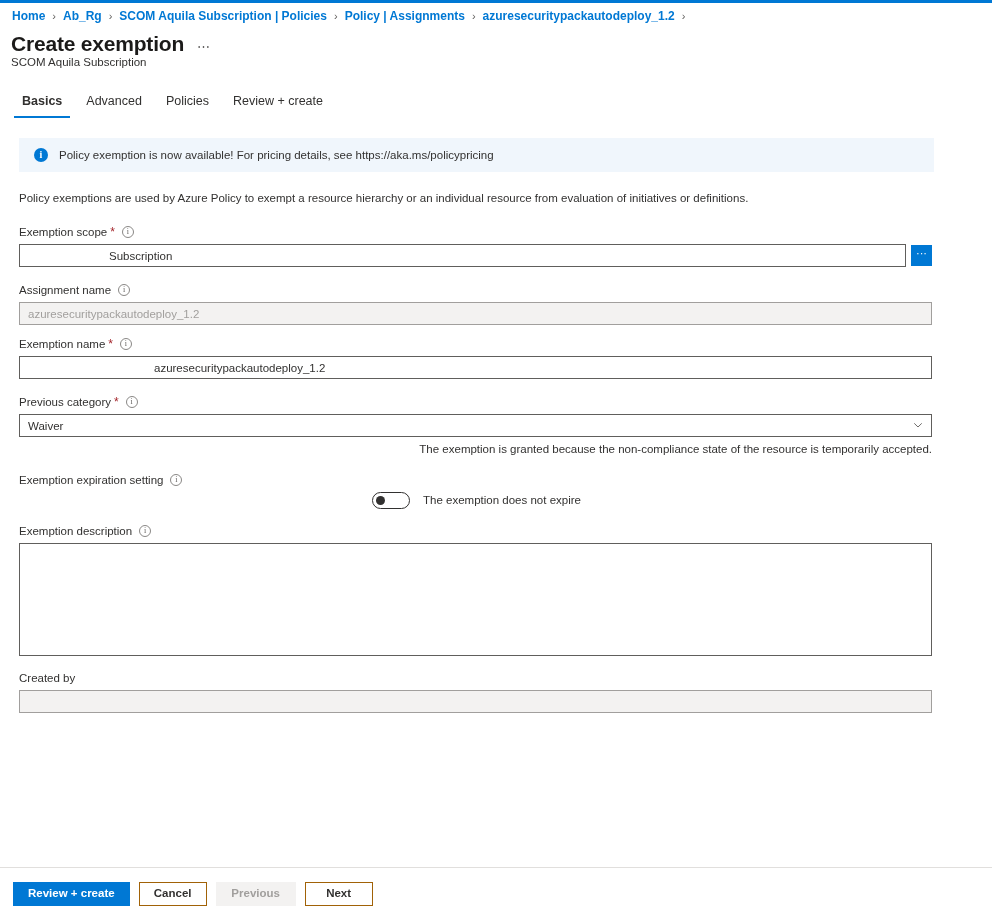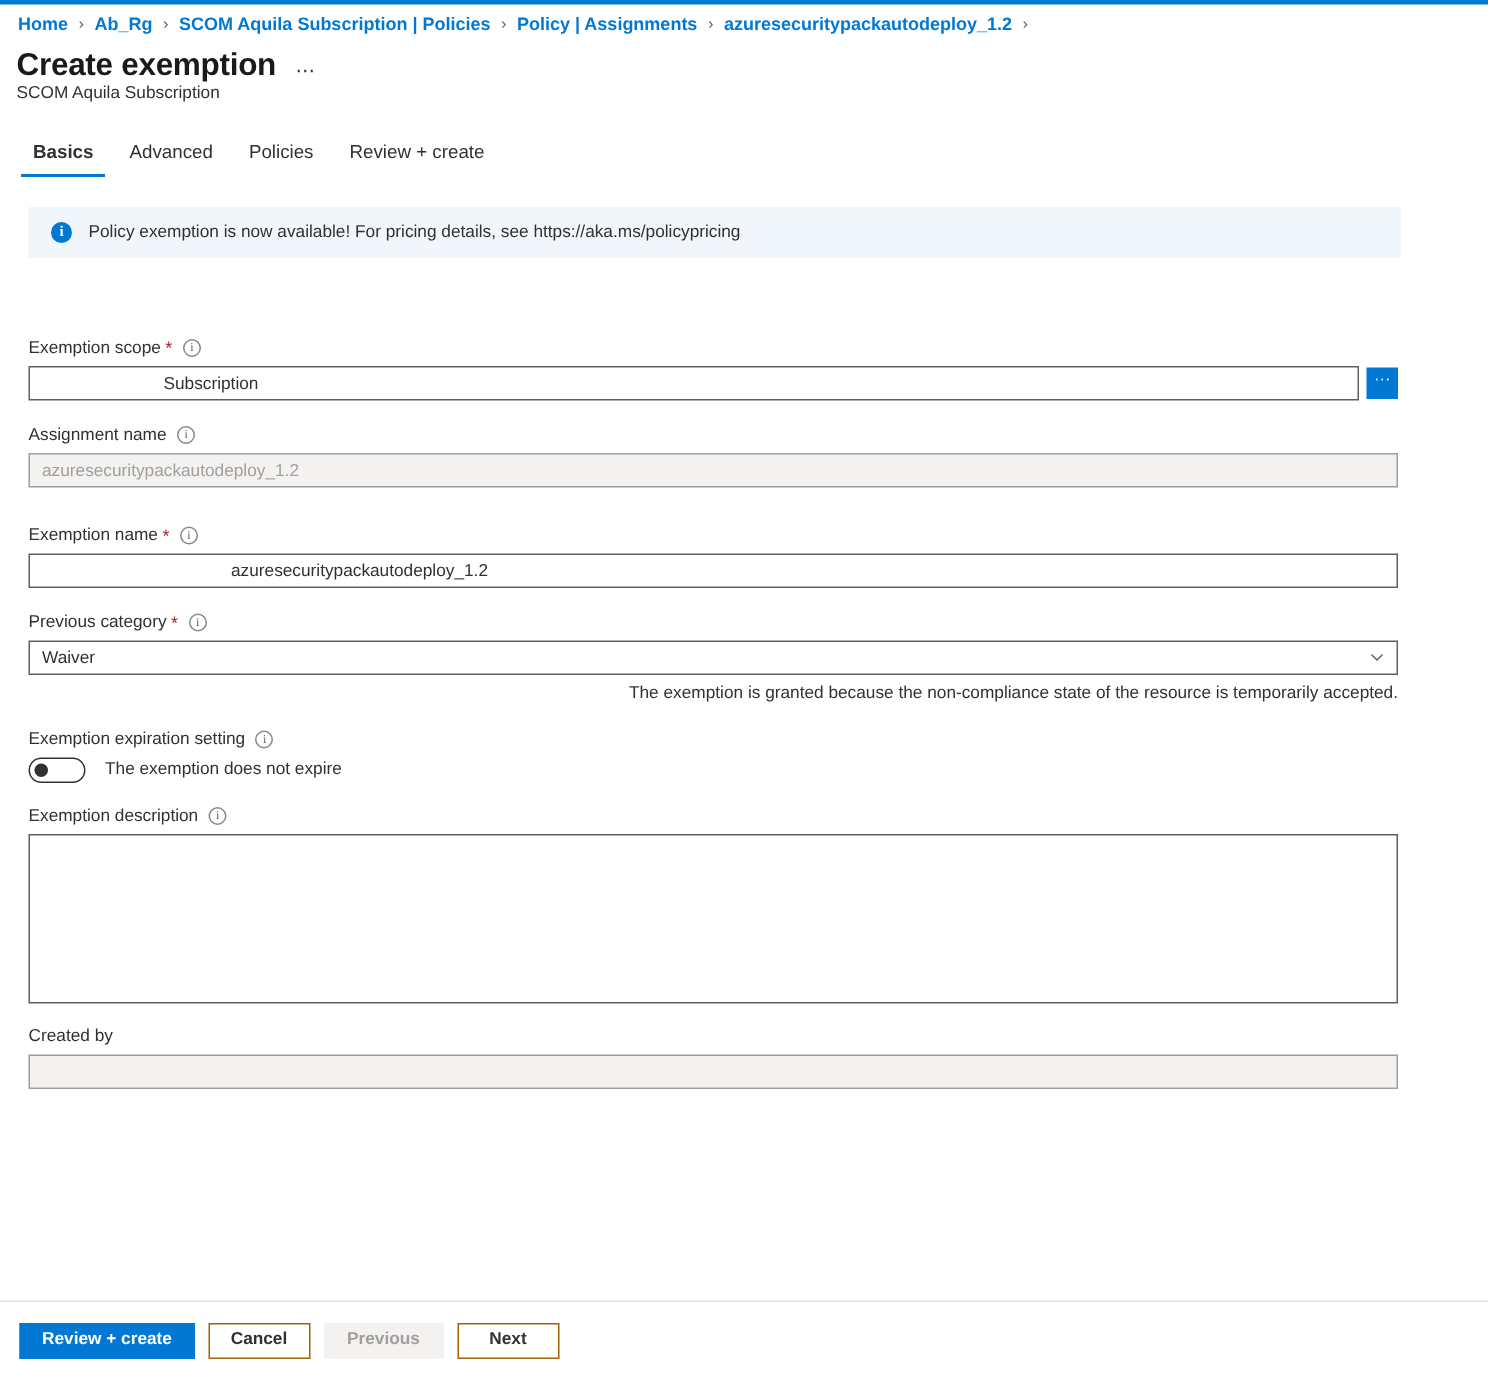--- a/index.html
+++ b/index.html
@@ -214,21 +214,21 @@
   .helper-text {
     width: 913px;
     text-align: right;
     font-size: 11.5px;
     color: #323130;
     margin-top: 5px;
     line-height: 15px;
   }
 
   
-  .toggle-row { display: flex; align-items: center; }
+  .toggle-row { display: flex; align-items: center; justify-content: center; }
   .toggle {
     width: 38px; height: 17px;
     border: 1px solid #323130;
     border-radius: 9px;
     background: #ffffff;
     position: relative;
     cursor: pointer;
     flex: 0 0 auto;
   }
   .toggle-knob {
@@ -330,20 +330,21 @@
     <div class="tab">Advanced</div>
     <div class="tab">Policies</div>
     <div class="tab">Review + create</div>
   </div>
 
   <div class="info-banner">
     <div class="info-icon">i</div>
     <div class="info-text">Policy exemption is now available! For pricing details, see https://aka.ms/policypricing</div>
   </div>
 
+  <div class="intro">Policy exemptions are used by Azure Policy to exempt a resource hierarchy or an individual resource from evaluation of initiatives or definitions.</div>
 
   <div class="form">
 
     <div class="field">
       <div class="field-label">
         <span>Exemption scope</span>
         <span class="req-star">*</span>
         <span class="info-circle">i</span>
       </div>
       <div class="scope-row">
@@ -353,21 +354,21 @@
     </div>
 
     <div class="field" style="margin-top:15px;">
       <div class="field-label">
         <span>Assignment name</span>
         <span class="info-circle">i</span>
       </div>
       <input class="input disabled" type="text" disabled="" value="azuresecuritypackautodeploy_1.2" style="">
     </div>
 
-    <div class="field" style="margin-top:24px;">
+    <div class="field" style="margin-top:11px;">
       <div class="field-label">
         <span>Exemption name</span>
         <span class="req-star">*</span>
         <span class="info-circle">i</span>
       </div>
       <input class="input indent-name" type="text" value="azuresecuritypackautodeploy_1.2" style="">
     </div>
 
     <div class="field" style="margin-top:15px;">
       <div class="field-label">

